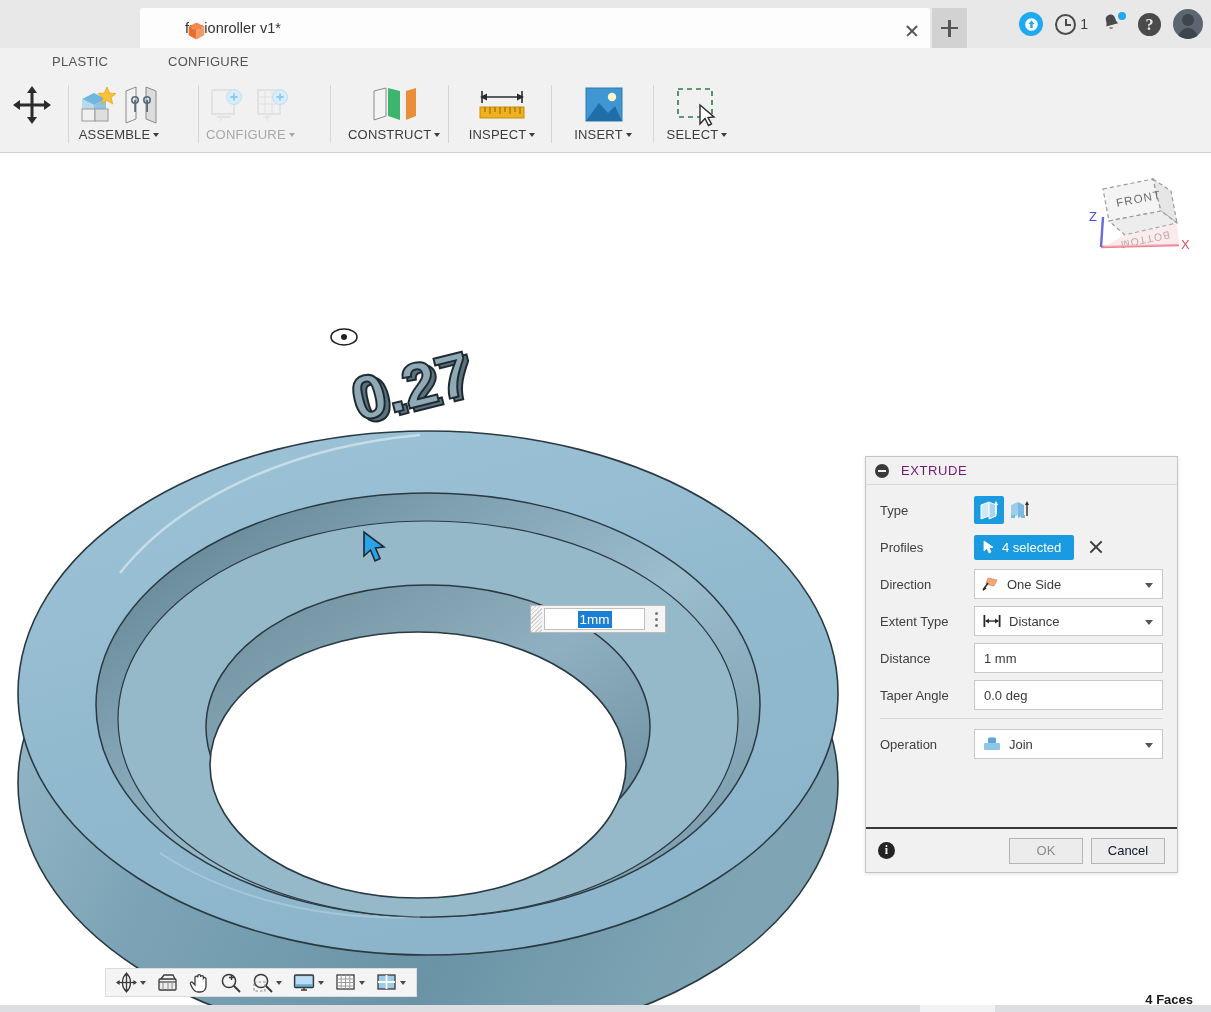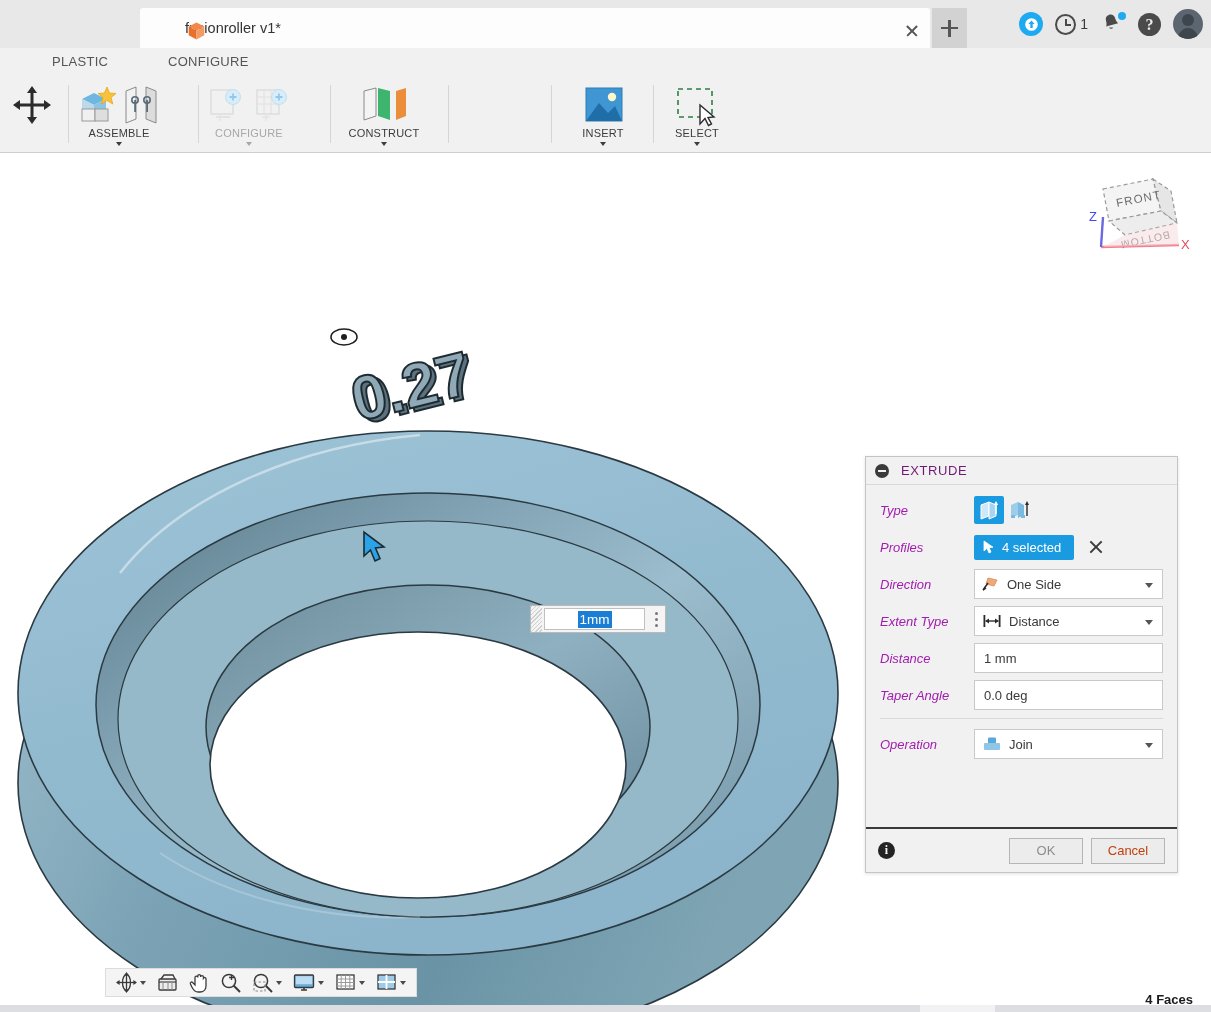--- a/index.html
+++ b/index.html
@@ -116,22 +116,22 @@
   .ribbon {
     position: absolute; top: 75px; left: 0; width: 1211px; height: 78px;
     background: #f1f1f1; border-bottom: 1px solid #cfcfcf;
   }
   .rib-group {
     position: absolute; top: 0; height: 78px;
     display: flex; flex-direction: column; align-items: center;
   }
   .rib-icons { display:flex; align-items:flex-end; height: 52px; gap: 6px; padding-top:4px;}
   .rib-label {
-    font-size: 11px; color: #3c3c3c; letter-spacing: .2px;
-    display:flex; align-items:center; gap:3px; cursor:pointer;flex-direction:column;
+    font-size: 13px; color: #3c3c3c; letter-spacing: .2px;
+    display:flex; align-items:center; gap:3px; cursor:pointer;
   }
   .rib-label.dim { color:#a8a8a8; }
   .caret { width:0;height:0;border-left:3.6px solid transparent;border-right:3.6px solid transparent;border-top:4.5px solid #3c3c3c; }
   .caret.dim { border-top-color:#a8a8a8; }
   .rib-sep { position:absolute; top:10px; width:1px; height:58px; background:#d6d6d6; }
   .ribicon { width: 40px; height: 44px; cursor:pointer; }
 
   
   .canvas {
     position: absolute; top: 153px; left: 0; width: 1211px; height: 859px;
@@ -182,21 +182,21 @@
   }
   .collapse-dot::after {
     content:""; position:absolute; left:3px; top:6px; width:8px; height:2px; background:#f1f1f1;
   }
   .panel-title { font-size: 13px; color:#701a75; letter-spacing:.6px; }
 
   .panel-body { padding: 9px 0 0 0; }
   .prow {
     display:flex; align-items:center; height:32px; padding: 0 14px; margin-bottom: 5px;
   }
-  .plabel { width: 94px; font-size: 13px; color:#a21caf; flex:0 0 auto;font-style:italic; }
+  .plabel { width: 94px; font-size: 13px; color:#404040; flex:0 0 auto; }
 
   .typebtn {
     width: 30px; height: 28px; display:flex; align-items:center; justify-content:center;
     cursor:pointer; border-radius:2px;
   }
   .typebtn.sel { background:#1a9ae0; }
 
   .sel-badge {
     height: 25px; background:#1a9ae0; color:#fff; font-size:13px;
     display:flex; align-items:center; gap:7px; padding: 0 13px 0 9px;
@@ -234,21 +234,21 @@
     display:flex; align-items:center; padding: 0 12px;
   }
   .info-dot {
     width:17px;height:17px;border-radius:50%;background:#232323;
     color:#f1f1f1;font-size:12px;font-weight:bold;text-align:center;line-height:17px;
     font-family:"Liberation Serif",serif; cursor:pointer;
   }
   .foot-btns { margin-left:auto; display:flex; gap:8px; }
   .pbtn {
     width:74px; height:26px; background:#ececec; border:1px solid #b5b5b5;
-    font-size:13px; color:#c2410c; display:flex;align-items:center;justify-content:center;
+    font-size:13px; color:#0f172a; display:flex;align-items:center;justify-content:center;
     cursor:pointer;
   }
   .pbtn.ok { color:#8c8c8c; }
 
   
   .navbar {
     position: absolute; left: 105px; bottom: 15px; height: 29px;
     background: #f4f4f4; border: 1px solid #dcdcdc;
     display: flex; align-items: center; padding: 0 5px; gap: 1px;
   }
@@ -407,20 +407,40 @@
           </svg>
         </span>
       </div>
       <div class="rib-label">
         <span>CONSTRUCT</span>
         <i class="caret"></i>
       </div>
     </div>
     <div class="rib-sep" style="left:448px;"></div>
 
+    <div class="rib-group" style="left:466px;">
+      <div class="rib-icons">
+        <span class="ribicon" style="width:72px;">
+          <svg width="72" height="44" viewBox="0 0 72 44">
+            <path d="M16,14 H56" stroke="#2b2b2b" stroke-width="1.6"></path>
+            <polygon points="14,14 21,10.5 21,17.5" fill="#2b2b2b"></polygon>
+            <polygon points="58,14 51,10.5 51,17.5" fill="#2b2b2b"></polygon>
+            <path d="M16,8 v12 M56,8 v12" stroke="#2b2b2b" stroke-width="1.6"></path>
+            <rect x="14" y="24" width="44" height="11" fill="#f0b11e" stroke="#c58f0d"></rect>
+            <g stroke="#8a6400" stroke-width="1">
+              <path d="M19,24 v5 M24,24 v7 M29,24 v5 M34,24 v7 M39,24 v5 M44,24 v7 M49,24 v5 M54,24 v7"></path>
+            </g>
+          </svg>
+        </span>
+      </div>
+      <div class="rib-label">
+        <span>INSPECT</span>
+        <i class="caret"></i>
+      </div>
+    </div>
     <div class="rib-sep" style="left:551px;"></div>
 
     <div class="rib-group" style="left:568px;">
       <div class="rib-icons">
         <span class="ribicon" style="width:70px;">
           <svg width="70" height="44" viewBox="0 0 70 44">
             <rect x="18" y="5" width="36" height="33" fill="#3f96d2" stroke="#2f7eb4"></rect>
             <circle cx="44" cy="14" r="4.2" fill="#fdf6c8"></circle>
             <polygon points="18,38 31,20 40,30 47,23 54,38" fill="#1f6ea8"></polygon>
           </svg>

